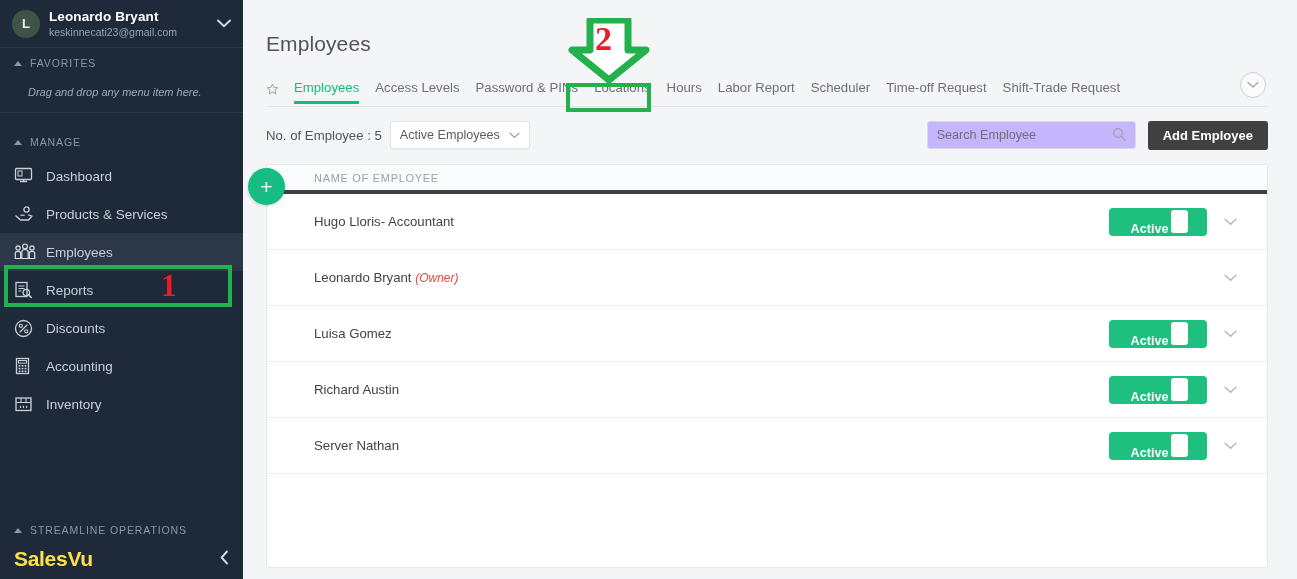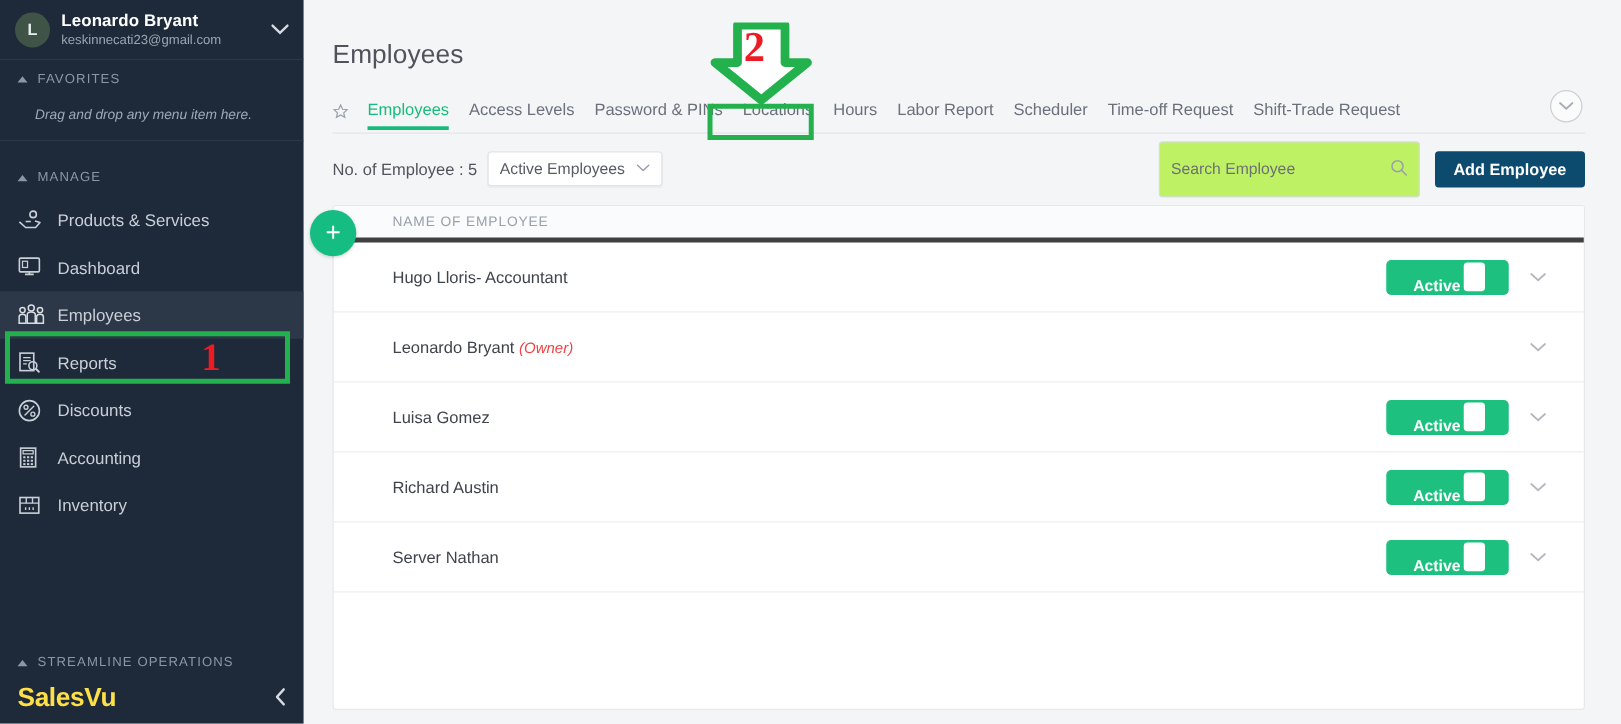--- a/index.html
+++ b/index.html
@@ -124,35 +124,35 @@
     background: #fff; border: 1px solid #e2e4e8; border-radius: 3px;
     height: 28px; min-width: 131px;
     display: flex; align-items: center; justify-content: space-between;
     padding: 0 9px; font-size: 12.6px; color: #585b64;
     box-shadow: 0 1px 1px rgba(0,0,0,.04);
     text-align: center;
   }
   .select .chev { color: #9aa0aa; font-size: 11px; margin-left: 9px; }
   .toolbar-right { margin-left: auto; display: flex; align-items: center; }
   .search {
-    width: 209px; height: 45px;
-    background: #bef264; border: 1px solid #d8dbe0; border-radius: 3px;
+    width: 209px; height: 28px;
+    background: #c4b5fd; border: 1px solid #d8dbe0; border-radius: 3px;
     display: flex; align-items: center; padding: 0 9px;
   }
   .search input {
     border: 0; outline: 0; flex: 1 1 auto;
     font-size: 12.6px; color: #585b64;
     font-family: "Liberation Sans", sans-serif;
     background: transparent;
   }
   .search input::placeholder { color: #6c7079; }
   .search .mag { color: #9aa0aa; font-size: 13px; }
   .btn-add {
     margin-left: 12px;
-    background: #0c4a6e; color: #fff;
+    background: #404040; color: #fff;
     font-size: 13px; font-weight: 700;
     height: 29px; border-radius: 3px; border: 0;
     padding: 0 15px; cursor: pointer;
     font-family: "Liberation Sans", sans-serif;
   }
 
   .card {
     margin: 14px 0 0 23px;
     background: #fff;
     border: 1px solid #e6e8eb;
@@ -244,38 +244,38 @@
     <div class="fav-hint">Drag and drop any menu item here.</div>
     <div class="sb-divider"></div>
 
     <div class="sb-group" style="margin-top:14px">
       <span class="tri"></span>
       <span>MANAGE</span>
     </div>
 
     <div class="sb-item">
       <span class="ico">
+        <svg width="19" height="18" viewBox="0 0 19 18">
+            <rect x="1.5" y="1.5" width="16" height="11" rx="1" fill="none" stroke="#c9cfd7" stroke-width="1.3"></rect>
+            <rect x="4" y="4" width="4" height="5" fill="none" stroke="#c9cfd7" stroke-width="1"></rect>
+            <path d="M6 14.5h7M9.5 12.5v2" stroke="#c9cfd7" stroke-width="1.3"></path>
+          </svg>
+      </span>
+      <span class="lbl">Dashboard</span>
+    </div>
+
+    <div class="sb-item">
+      <span class="ico">
         <svg width="20" height="18" viewBox="0 0 20 18">
             <circle cx="12.5" cy="4.5" r="2.6" fill="none" stroke="#c9cfd7" stroke-width="1.3"></circle>
             <path d="M1.5 10.5l5 4.5h8l3.5-4-4-1.2" fill="none" stroke="#c9cfd7" stroke-width="1.3" stroke-linejoin="round"></path>
             <path d="M6.5 10.2h4.2" stroke="#c9cfd7" stroke-width="1.2"></path>
           </svg>
       </span>
       <span class="lbl">Products &amp; Services</span>
-    </div>
-
-    <div class="sb-item">
-      <span class="ico">
-        <svg width="19" height="18" viewBox="0 0 19 18">
-            <rect x="1.5" y="1.5" width="16" height="11" rx="1" fill="none" stroke="#c9cfd7" stroke-width="1.3"></rect>
-            <rect x="4" y="4" width="4" height="5" fill="none" stroke="#c9cfd7" stroke-width="1"></rect>
-            <path d="M6 14.5h7M9.5 12.5v2" stroke="#c9cfd7" stroke-width="1.3"></path>
-          </svg>
-      </span>
-      <span class="lbl">Dashboard</span>
     </div>
 
     <div class="sb-item active">
       <span class="ico">
         <svg width="22" height="18" viewBox="0 0 22 18">
           <circle cx="4" cy="5" r="2.1" fill="none" stroke="#d8dde3" stroke-width="1.2"></circle>
           <path d="M1.3 15.5v-5.2c0-1.2 1.1-2 2.7-2s2.7.8 2.7 2v5.2z" fill="none" stroke="#d8dde3" stroke-width="1.2"></path>
           <circle cx="11" cy="3.4" r="2.4" fill="none" stroke="#d8dde3" stroke-width="1.2"></circle>
           <path d="M7.8 15.5V8.8c0-1.4 1.3-2.3 3.2-2.3s3.2.9 3.2 2.3v6.7z" fill="none" stroke="#d8dde3" stroke-width="1.2"></path>
           <circle cx="18" cy="5" r="2.1" fill="none" stroke="#d8dde3" stroke-width="1.2"></circle>

